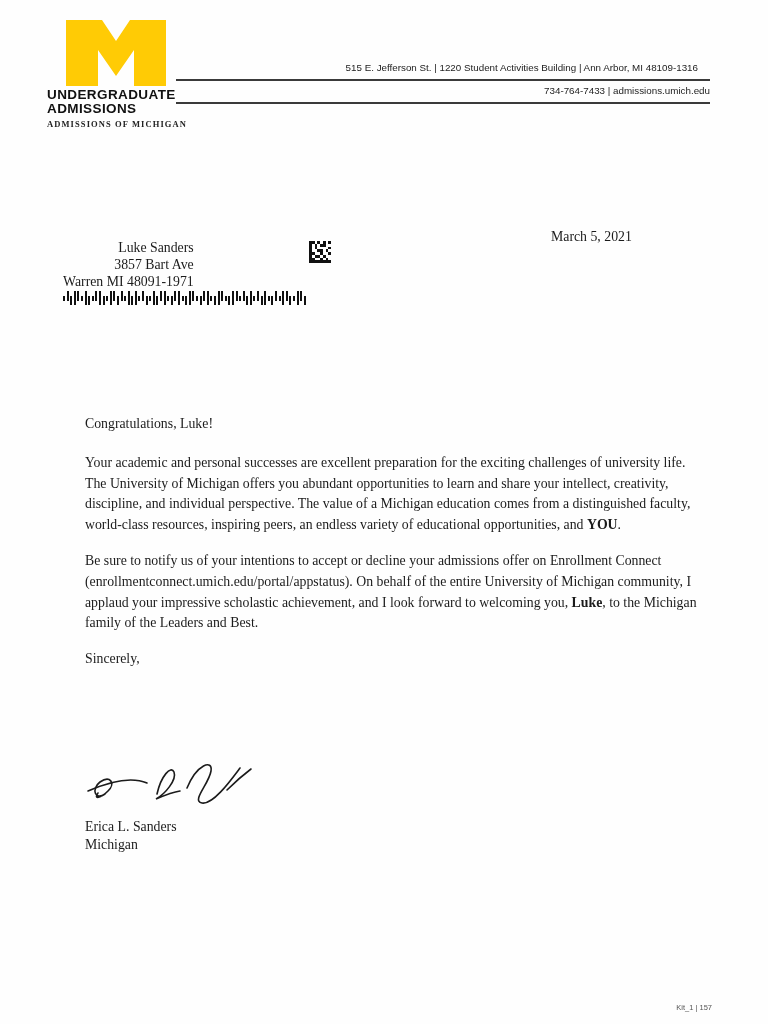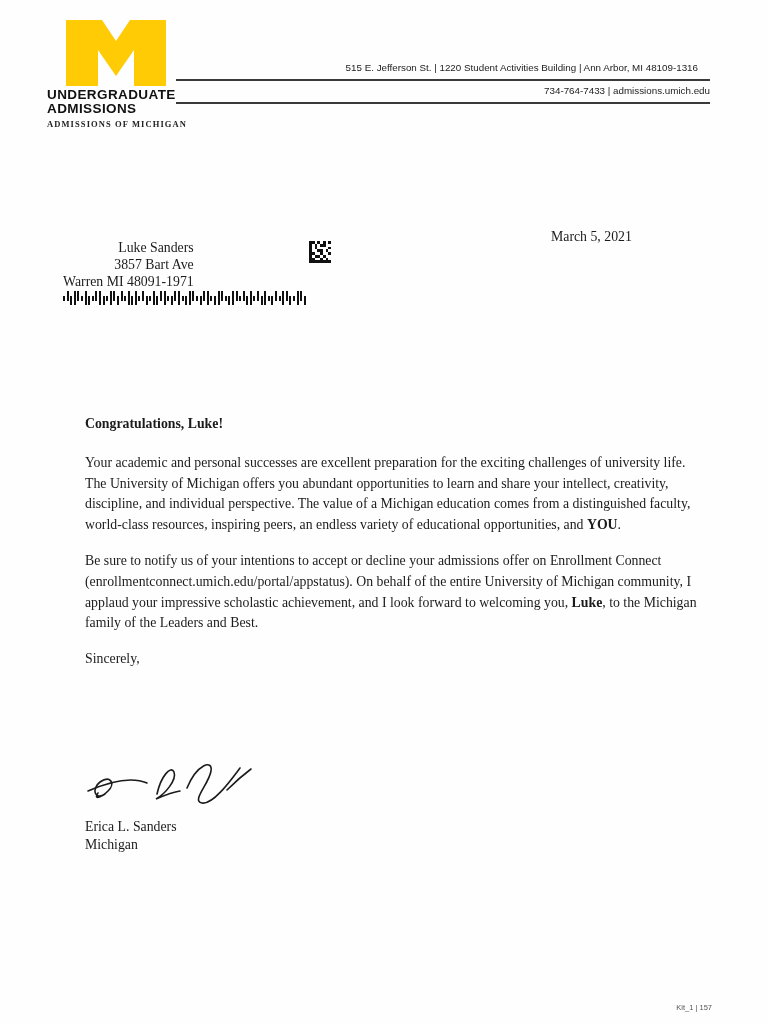--- a/index.html
+++ b/index.html
@@ -36,21 +36,21 @@
   .imb i{display:inline-block;width:2px;margin-right:1.6px;background:#111;vertical-align:top;}
   .imb i.F{height:14px;margin-top:0;}
   .imb i.A{height:9.5px;margin-top:0;}
   .imb i.D{height:9.5px;margin-top:4.5px;}
   .imb i.T{height:5px;margin-top:4.5px;}
 
   
   .body-text{position:absolute;left:85px;right:62px;top:414px;
     font-size:13.8px;line-height:20.8px;text-align:left;}
   .body-text p{margin:0 0 15px 0;}
-  .salutation{font-weight:bold;margin-bottom:18px !important;}
+  .salutation{font-weight:normal;margin-bottom:18px !important;}
   b{font-weight:bold;}
   .closing{margin-top:4px;}
 
   .signature{position:absolute;left:85px;top:758px;width:170px;height:58px;}
   .signer{position:absolute;left:85px;top:818px;font-size:13.8px;line-height:17.5px;font-family:Liberation Serif, serif;}
 
   .footer-ref{position:absolute;right:56px;bottom:12px;
     font-family:"Liberation Sans", sans-serif;font-size:7.5px;color:#555;}
 </style>
 </head>

